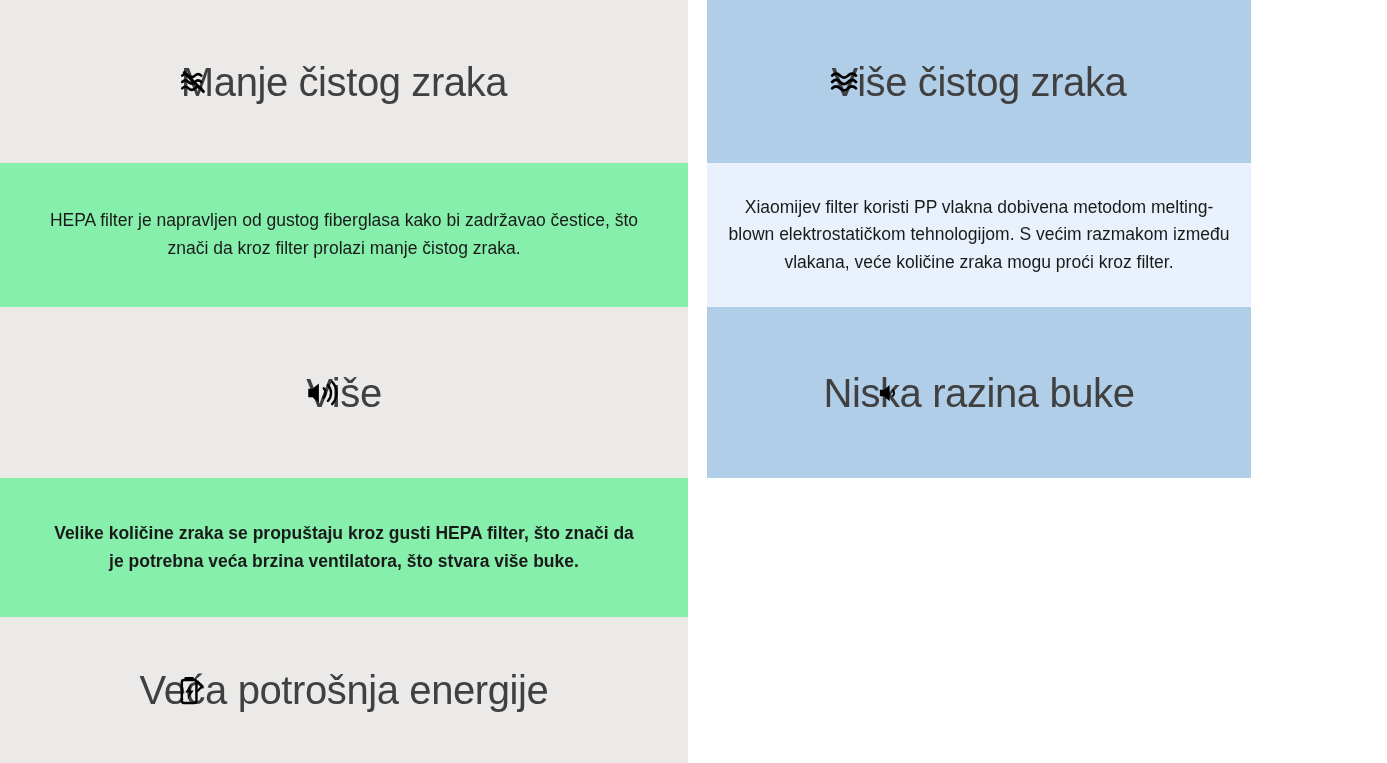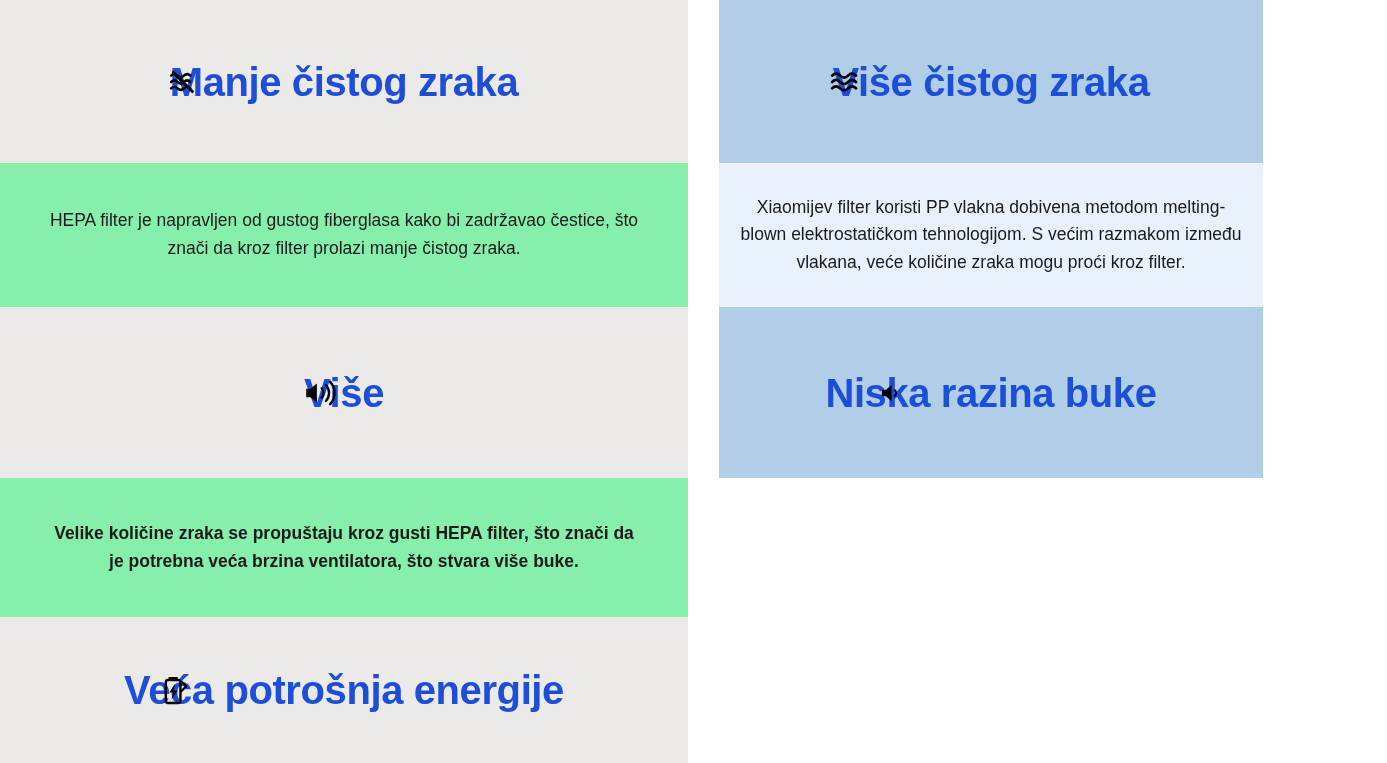--- a/index.html
+++ b/index.html
@@ -21,21 +21,21 @@
     background: #ffffff;
   }
 
   .column {
     display: flex;
     flex-direction: column;
   }
 
   .column-left  { width: 688px; }
   .column-gap   { width: 19px; background: #ffffff; flex: 0 0 19px; }
-  .column-right { width: 544px; margin-left: 12px; }
+  .column-right { width: 544px; }
 
   
   .band-header {
     display: flex;
     align-items: center;
     justify-content: center;
     flex: 0 0 auto;
     padding: 0 14px;
   }
   .column-left  .band-header { background: #EBEAE9; }
@@ -54,22 +54,22 @@
 
   
   .h-hdr-1 { height: 163px; }
   .h-bod-1 { height: 144px; }
   .h-hdr-2 { height: 171px; }
   .h-bod-2 { height: 139px; font-weight: bold; }
   .h-hdr-3 { height: 146px; }
 
   .headline {
     font-size: 40px;
-    font-weight: 700;
-    color: #1d4ed8;
+    font-weight: 400;
+    color: #404040;
     letter-spacing: -0.4px;
     line-height: 1.15;
     text-align: center;
     white-space: nowrap;
     position: relative;
     display: inline-block;
   }
 
   .headline .hl-icon {
     position: absolute;

